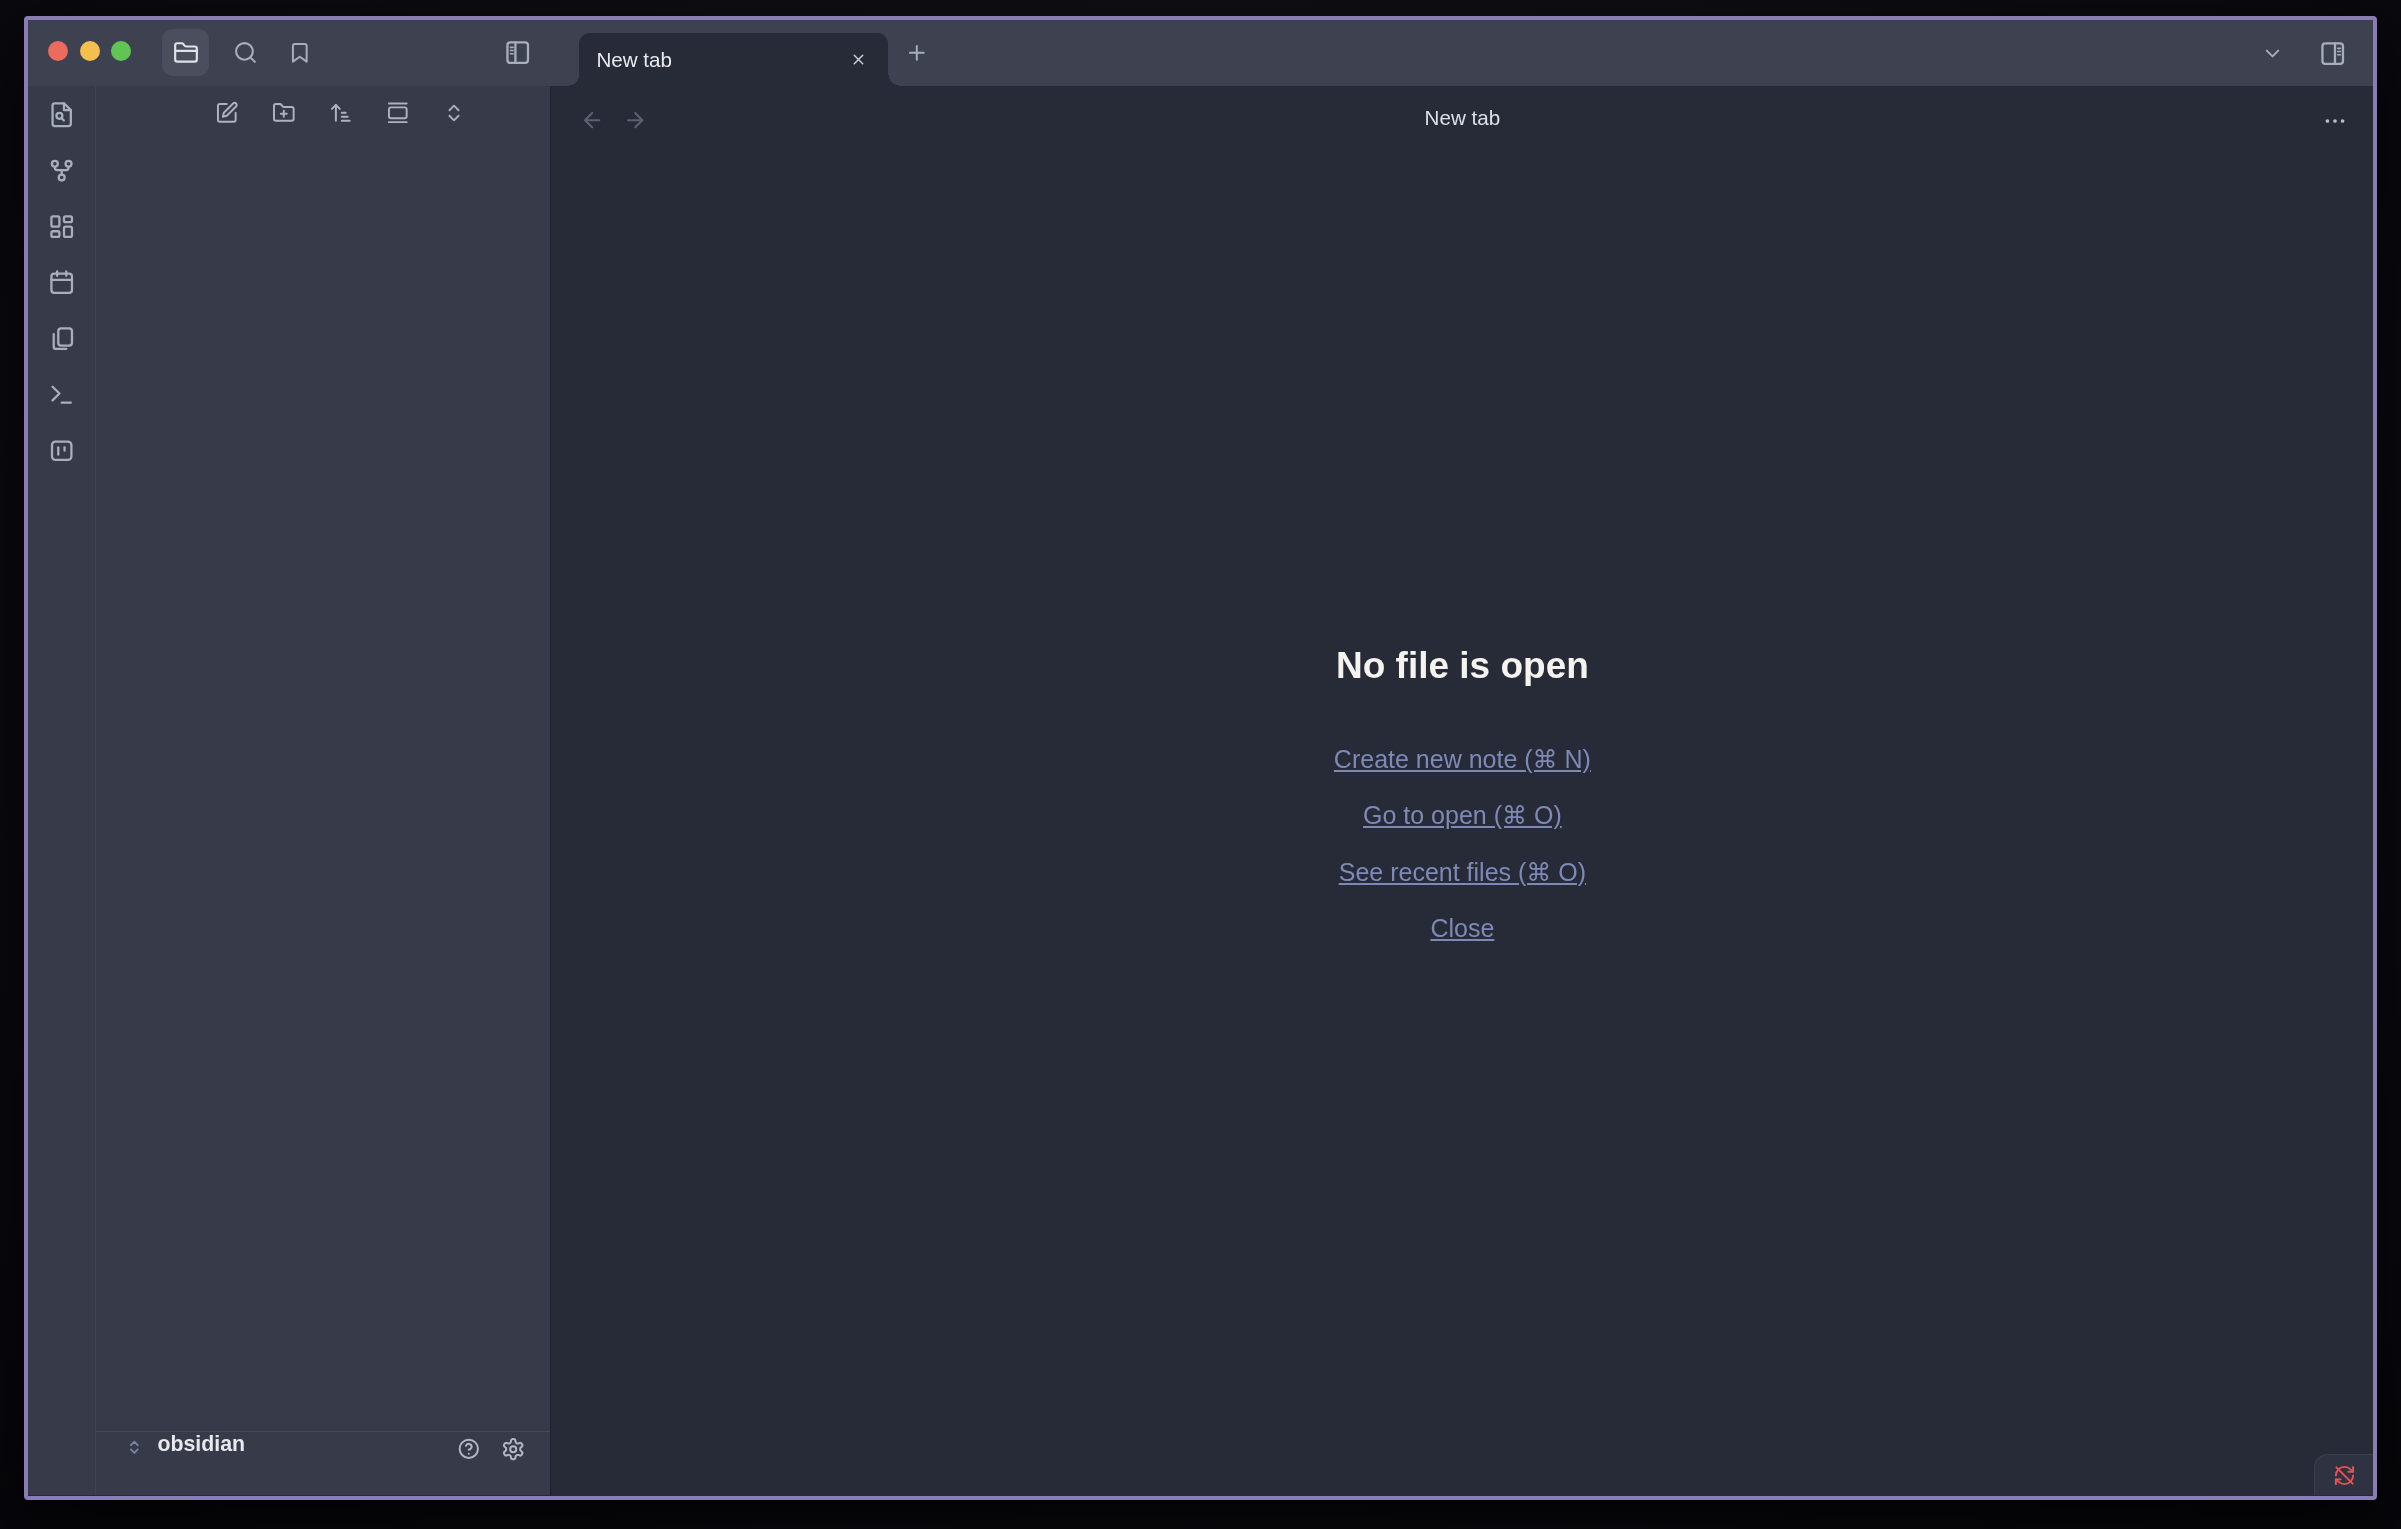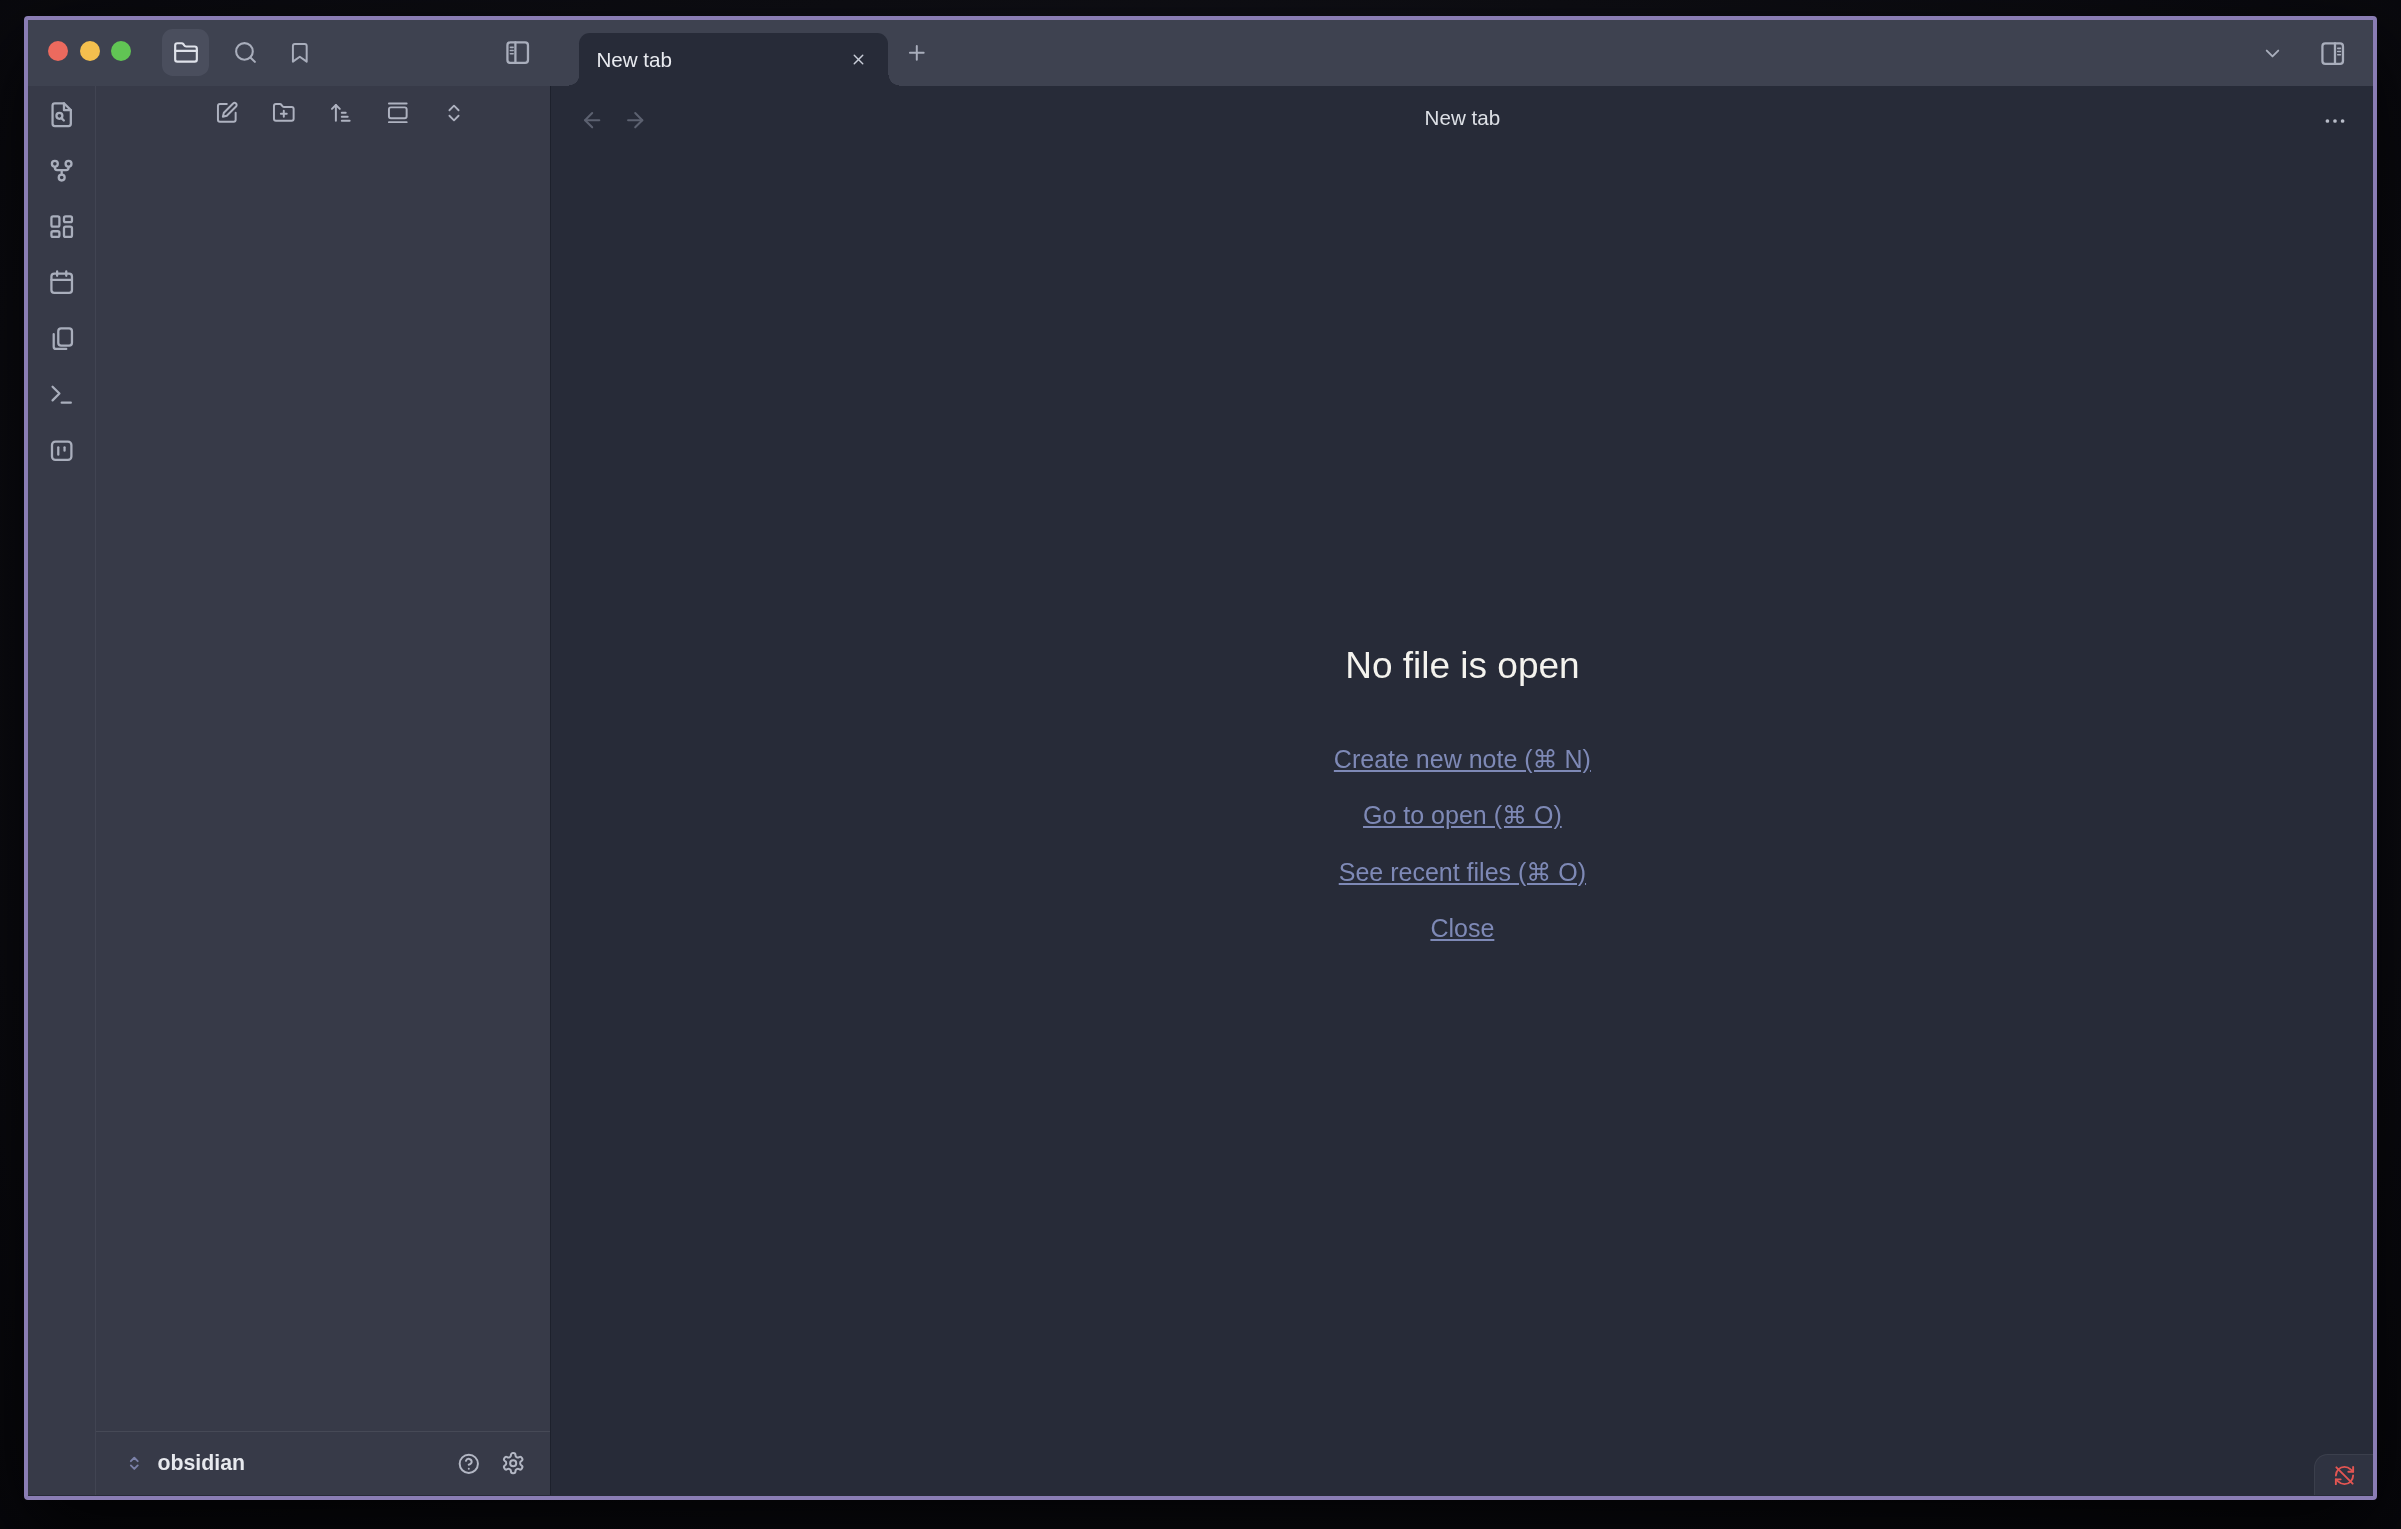--- a/index.html
+++ b/index.html
@@ -56,41 +56,41 @@
     display:flex;flex-direction:column;align-items:center;padding-top:12.2px;gap:22px;}
   .ribbon-btn{width:34px;height:34px;display:flex;align-items:center;justify-content:center;
     color:var(--icon);cursor:pointer;border-radius:6.1px;}
   .sidebar{width:455px;background:var(--sidebar);border-right:1.5px solid #1d212c;
     display:flex;flex-direction:column;}
   .explorer-header{margin-top:10.7px;padding-left:114px;display:flex;gap:25px;align-items:center;}
   .eh-btn{width:32px;height:32px;display:flex;align-items:center;justify-content:center;
     color:#aeb2c0;cursor:pointer;border-radius:6.1px;}
   .explorer-body{flex:1;}
   .vault-row{height:64px;border-top:1.5px solid rgba(255,255,255,.08);
-    display:flex;align-items:center;padding:0 20px 0 23px;}
+    display:flex;padding:0 20px 0 23px;}
   .vault-switch{width:30.5px;height:30.5px;display:flex;align-items:center;justify-content:center;
     color:#7b81a8;cursor:pointer;}
   .vault-name{font-size:21.3px;font-weight:700;color:#e7e9ee;margin-left:7.6px;cursor:pointer;}
   .vault-spacer{flex:1;}
   .vault-btn{width:34px;height:34px;display:flex;align-items:center;justify-content:center;
     color:#b3b7c4;cursor:pointer;margin-left:10.7px;}
   
   .main{flex:1;background:var(--main);position:relative;display:flex;flex-direction:column;}
   .main-header{height:64px;position:relative;}
   .nav-btn{position:absolute;top:17px;width:35px;height:35px;display:flex;align-items:center;
     justify-content:center;color:var(--icon-dim);}
   .nav-back{left:23px;}
   .nav-fwd{left:66px;}
   .view-title{position:absolute;left:0;right:0;top:0;height:64px;display:flex;align-items:center;
     justify-content:center;font-size:20.6px;color:#dde0e6;}
   .more-btn{position:absolute;right:21.3px;top:17px;width:35px;height:35px;display:flex;
     align-items:center;justify-content:center;color:#b9bdc9;cursor:pointer;}
   .empty-state{flex:1;display:flex;flex-direction:column;align-items:center;justify-content:center;
     margin-top:-43px;}
-  .empty-title{font-size:37px;font-weight:400;color:var(--heading);margin-bottom:44px;}
+  .empty-title{font-size:37px;font-weight:700;color:var(--heading);margin-bottom:44px;}
   .empty-action{font-size:25px;color:var(--link);margin:13.7px 0;cursor:pointer;text-decoration:underline;}
   .sync-corner{position:absolute;right:0;bottom:0;width:59px;height:41px;background:#2f3341;
     border-top:1.5px solid rgba(255,255,255,.06);border-left:1.5px solid rgba(255,255,255,.06);
     border-top-left-radius:13.7px;display:flex;align-items:center;justify-content:center;
     color:var(--red);cursor:pointer;}
   svg{display:block;}
 </style>
 </head>
 <body>
 

